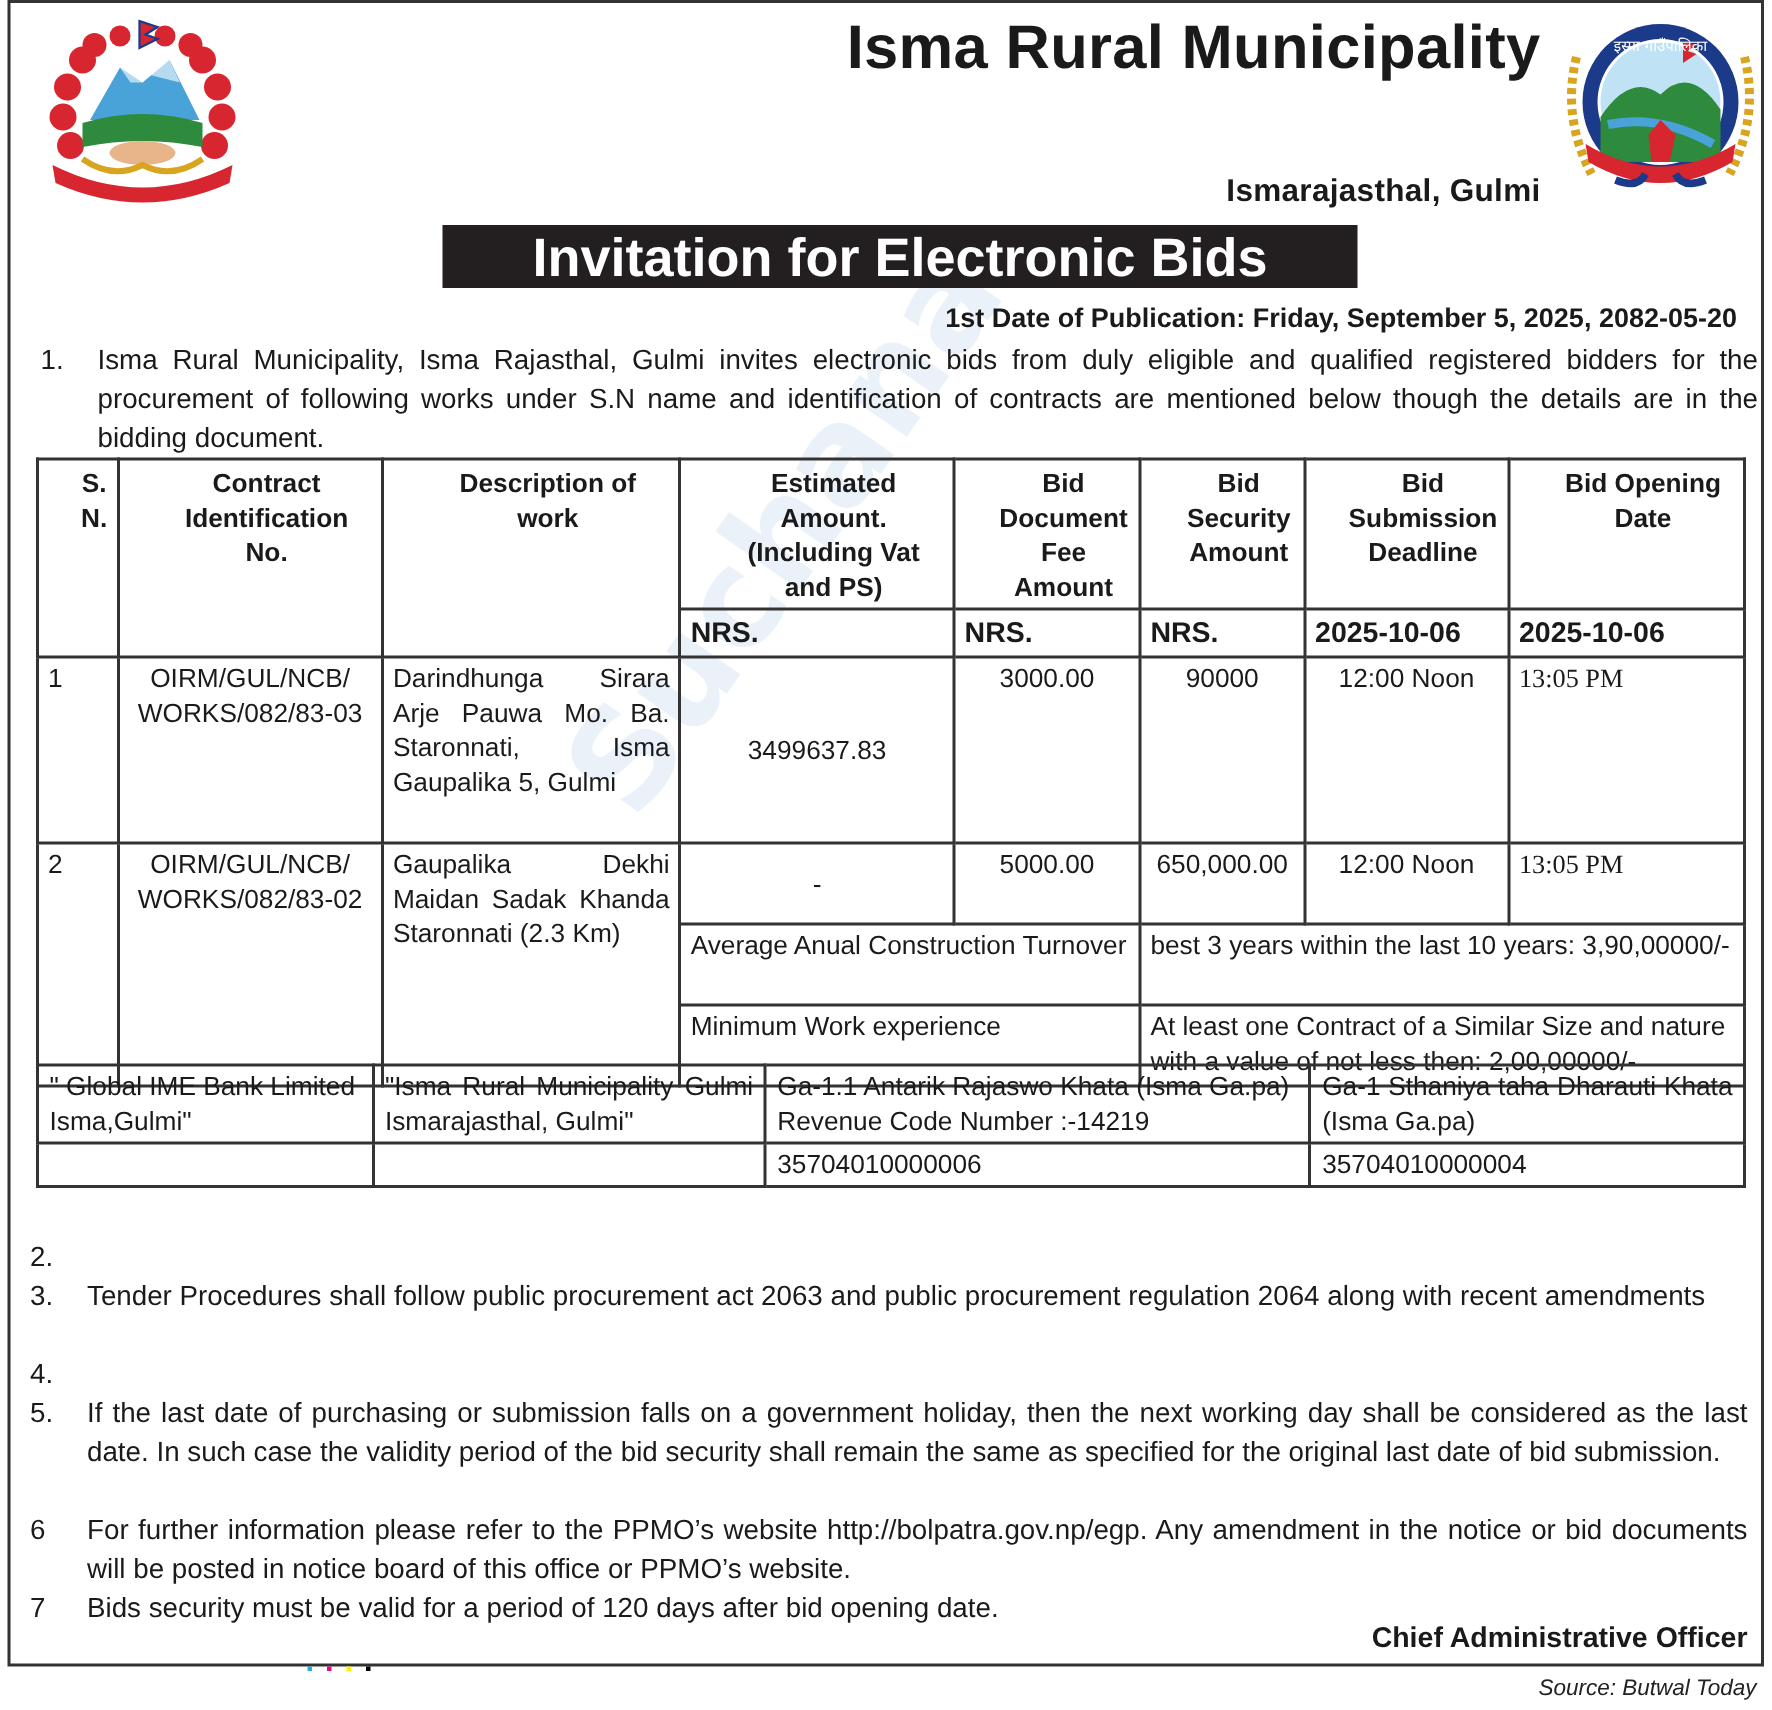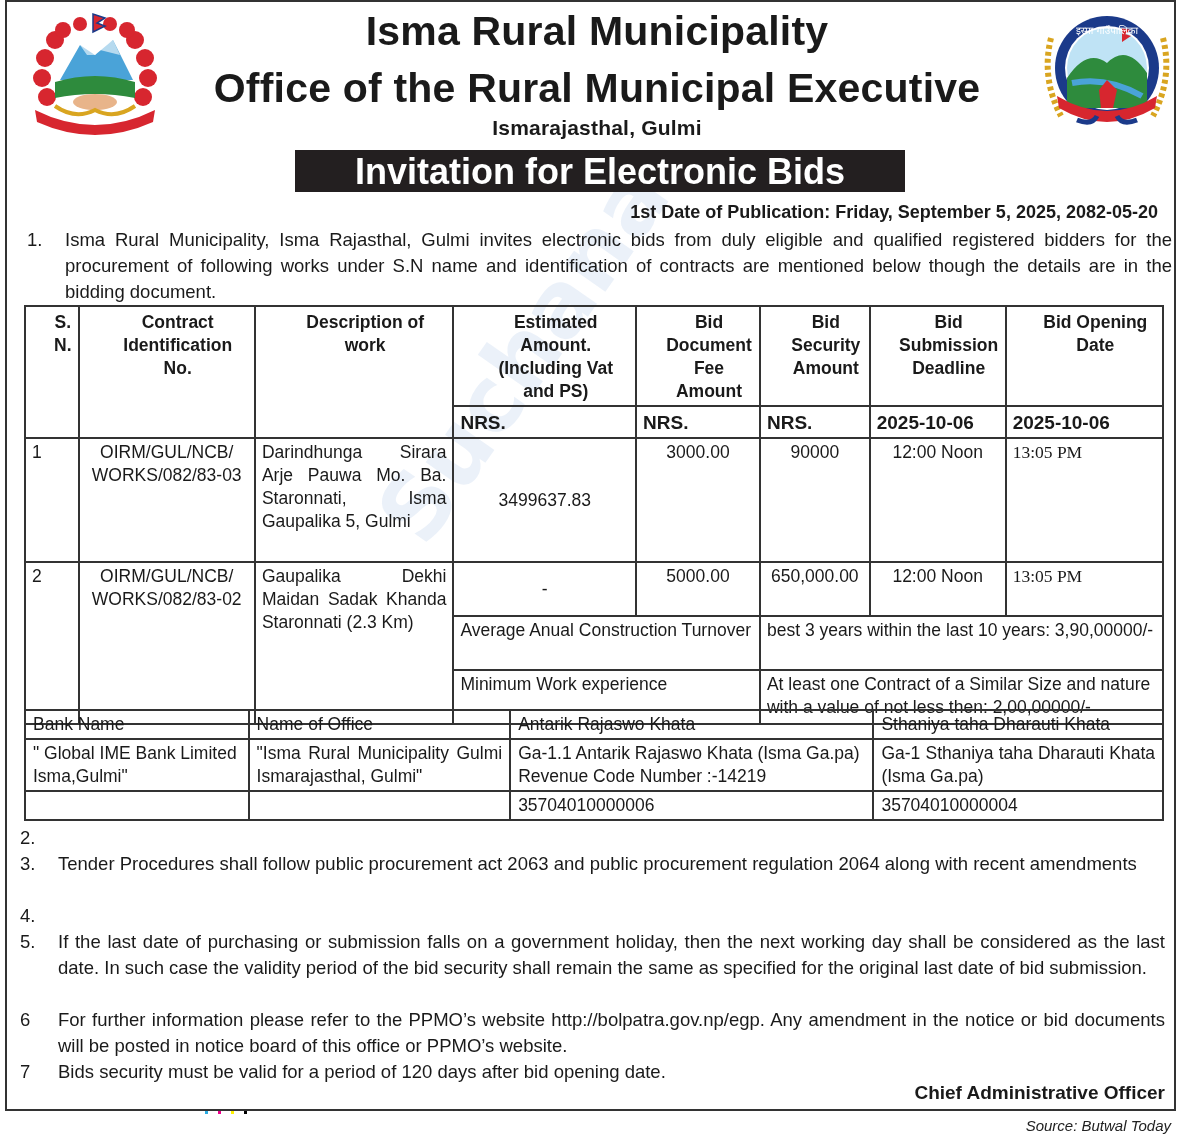--- a/index.html
+++ b/index.html
@@ -17,21 +17,21 @@
   }
 
   
   .emblem-left {
     position: absolute; left: 18px; top: 8px; width: 140px; height: 128px;
   }
   .emblem-right {
     position: absolute; left: 1030px; top: 6px; width: 140px; height: 132px;
   }
   .title-main {
-    position: absolute; left: 160px; width: 860px; text-align: center;
+    position: absolute; left: 160px; width: 860px; text-align: right;
     font-weight: bold; color: #1a1a1a; letter-spacing: 0.2px;
   }
   .t1 { top: 6px; font-size: 41px; }
   .t2 { top: 63px; font-size: 41px; }
   .t3 { top: 114px; font-size: 21px; }
   .banner {
     position: absolute; left: 288px; top: 148px; width: 610px; height: 42px;
     background: #231f20; color: #fff; font-size: 36px; font-weight: bold;
     text-align: center; line-height: 44px;
   }
@@ -118,21 +118,20 @@
       <path d="M35 75 Q70 68 105 88" stroke="#4aa3d8" stroke-width="6" fill="none"></path>
       <path d="M62 82 L70 72 L80 82 L76 100 L64 100 Z" fill="#d7262f"></path>
       <path d="M85 20 L85 34 L94 28 L88 26 L94 22 Z" fill="#d7262f"></path>
       <path d="M20 88 Q70 118 120 88 L118 100 Q70 128 22 100 Z" fill="#d7262f"></path>
       <path d="M40 112 Q55 118 60 108 M100 112 Q85 118 80 108" stroke="#1b3a8a" stroke-width="5" fill="none"></path>
       <text x="70" y="26" font-size="10" fill="#ffffff" text-anchor="middle" font-family="DejaVu Sans, sans-serif">इस्मा गाउँपालिका</text>
     </svg>
   </div>
 
   <div class="title-main t1">Isma Rural Municipality</div>
-  <div class="title-main t2">Office of the Rural Municipal Executive</div>
   <div class="title-main t3">Ismarajasthal, Gulmi</div>
   <div class="banner">Invitation for Electronic Bids</div>
   <div class="pubdate">1st Date of Publication:  Friday, September 5, 2025, 2082-05-20</div>
 
   <div class="para" style="top:225px;">
     <span class="num">1.</span>
     <span>Isma Rural Municipality, Isma Rajasthal, Gulmi invites electronic bids from duly eligible and qualified registered bidders for the procurement of following works under  S.N name and identification of contracts are mentioned below though the details are in the bidding document.</span>
   </div>
 </div>
 
@@ -197,26 +196,20 @@
   </table>
 
 <table class="bank-table">
   <colgroup>
     <col style="width:224px">
       <col style="width:262px">
       <col style="width:364px">
       <col style="width:290px">
   </colgroup>
   <tbody>
-      <tr>
-    <td>Bank Name</td>
-    <td>Name of Office</td>
-    <td>Antarik Rajaswo Khata</td>
-    <td>Sthaniya taha Dharauti Khata</td>
-  </tr>
   <tr>
     <td>" Global IME Bank Limited Isma,Gulmi"</td>
     <td class="j">"Isma Rural Municipality Gulmi Ismarajasthal, Gulmi"</td>
     <td>Ga-1.1 Antarik Rajaswo Khata  (Isma Ga.pa) Revenue Code Number  :-14219</td>
     <td class="j">Ga-1 Sthaniya taha Dharauti Khata (Isma Ga.pa)</td>
   </tr>
   <tr>
     <td></td>
     <td></td>
     <td>35704010000006</td>

